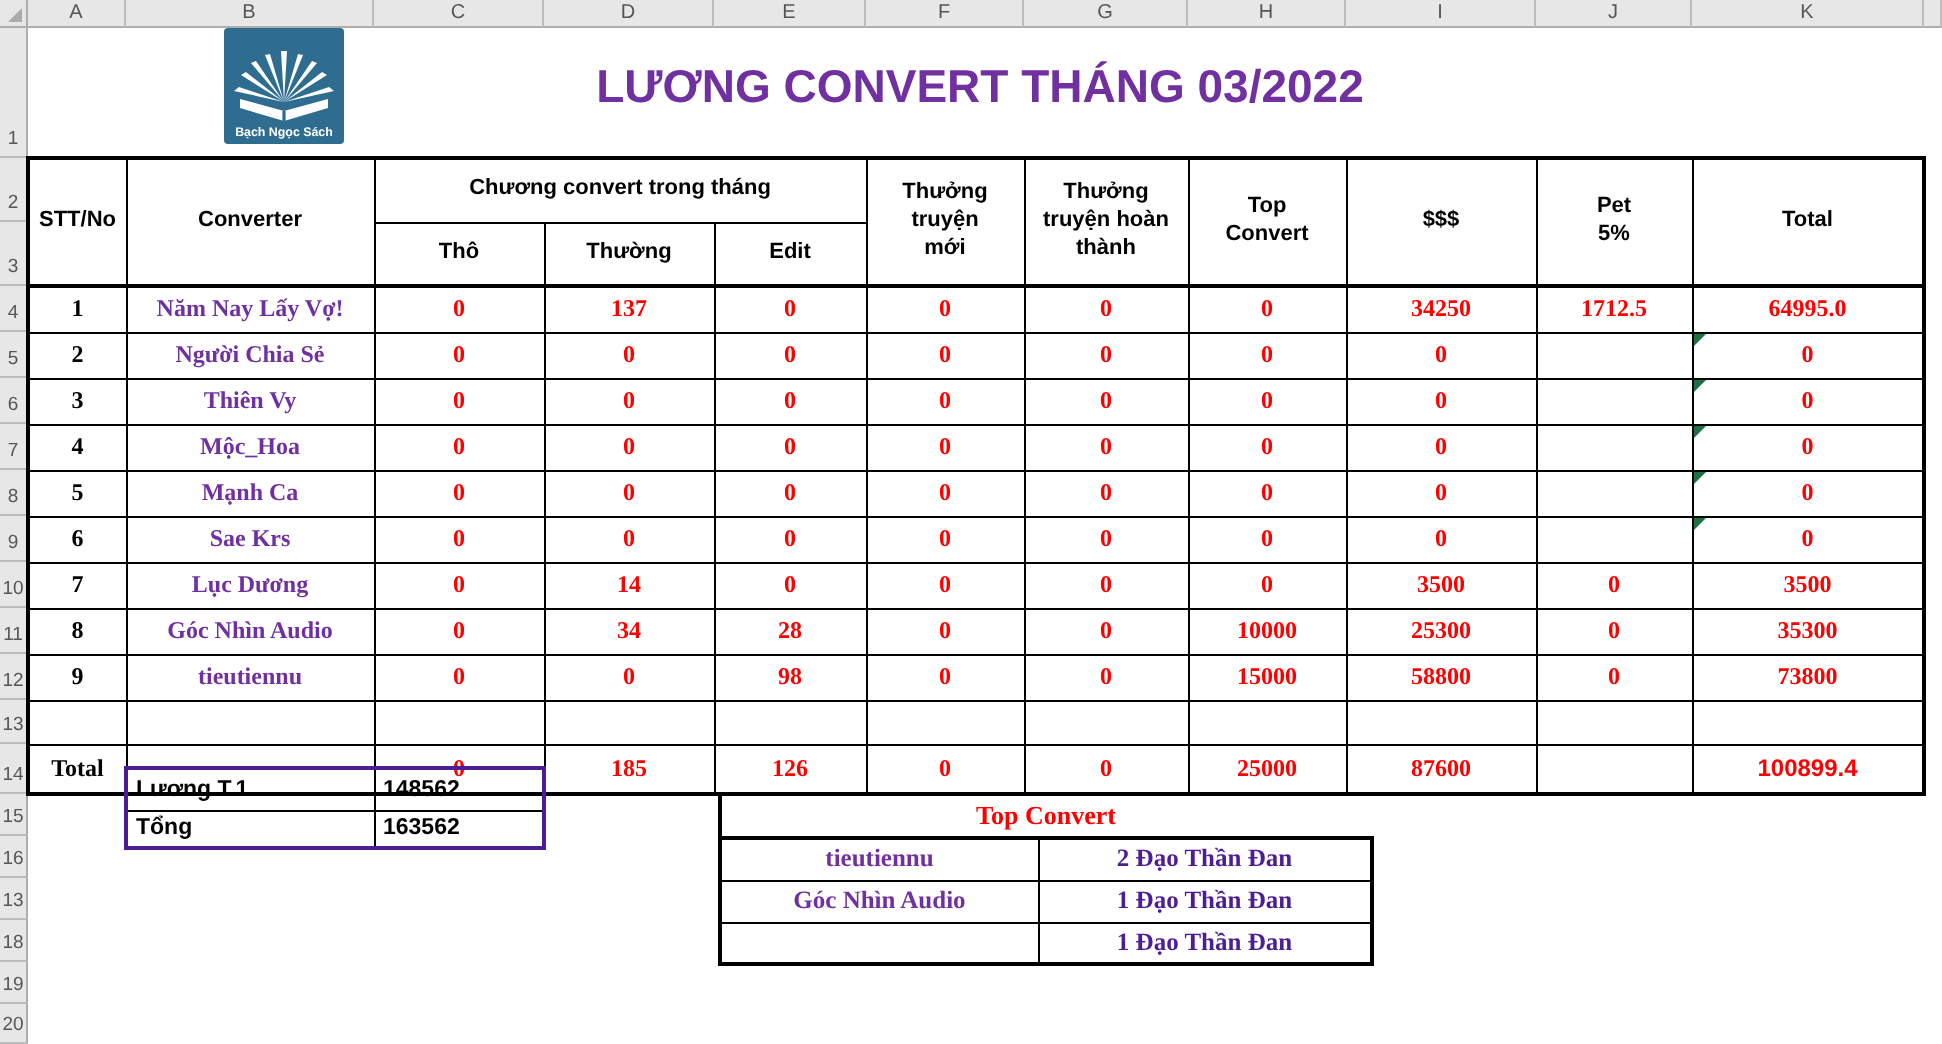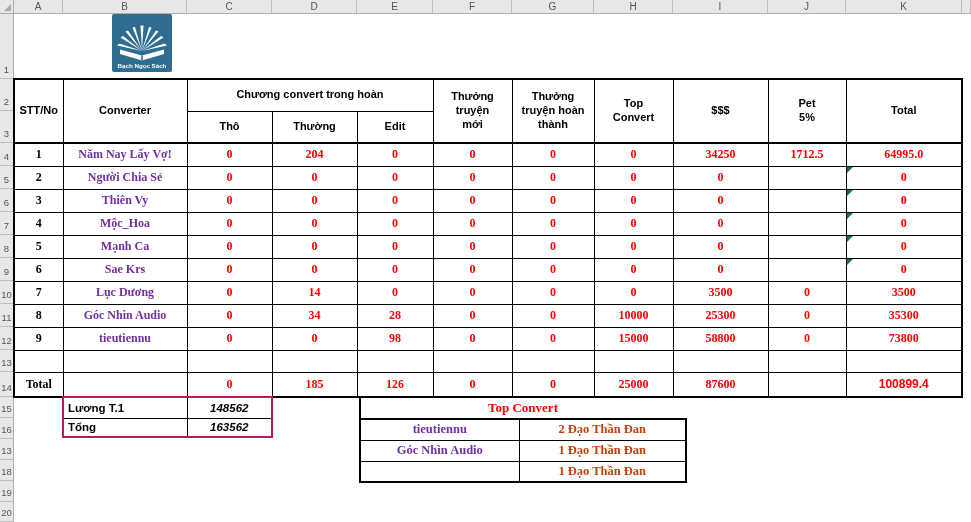--- a/index.html
+++ b/index.html
@@ -34,35 +34,35 @@
   .val{font-family:"Liberation Serif",serif;font-weight:bold;font-size:12px;color:#FF0000;}
   .name{font-family:"Liberation Serif",serif;font-weight:bold;font-size:12px;color:#7030A0;}
   .stt{font-family:"Liberation Serif",serif;font-weight:bold;font-size:12px;color:#000;}
   .sansval{font-family:"Liberation Sans",sans-serif;font-weight:bold;font-size:12px;color:#FF0000;}
   .preline{white-space:pre-line;}
   .padwrap{padding:0 13px !important;}
   .flag{position:absolute;left:0;top:0;width:0;height:0;
         border-top:6px solid #1E7145;border-right:6px solid transparent;}
 
   
-  .sumtable{position:absolute;left:62px;top:396px;border:2px solid #be185d;}
+  .sumtable{position:absolute;left:62px;top:383px;border:2px solid #4c1d95;}
   .sumtable td{box-sizing:border-box;border:1px solid #000;padding:0 4px;font-size:11.5px;
       font-weight:bold;color:#000;vertical-align:middle;overflow:hidden;}
   .sumtable .lab{text-align:left;}
-  .sumtable .num{text-align:center;font-style:italic;}
+  .sumtable .num{text-align:left;}
 
   
   .tc-title{position:absolute;left:359px;top:397px;width:326px;height:21px;box-sizing:border-box;
       border-left:2px solid #000;display:flex;align-items:center;justify-content:center;
       font-family:"Liberation Serif",serif;font-weight:bold;font-size:13px;color:#FF0000;}
   .tctable{position:absolute;left:359px;top:418px;border:2px solid #000;}
   .tctable td{box-sizing:border-box;border:1px solid #000;padding:0;text-align:center;
       vertical-align:middle;font-family:"Liberation Serif",serif;font-weight:bold;font-size:12.5px;}
   .tc-name{color:#7030A0;}
-  .tc-prize{color:#c2410c;}
+  .tc-prize{color:#4c1d95;}
 
   .footer{position:absolute;left:63px;top:485px;font-size:11.5px;font-weight:bold;color:#7030A0;}
 </style>
 </head>
 <body>
 
 <div class="stage">
 
   <div class="corner">
       <div class="tri"></div>
@@ -119,59 +119,60 @@
         <polygon points="30,37 44,16.5 46.5,17.5"></polygon>
         <polygon points="30,37 49,22 51.5,23.5"></polygon>
         <polygon points="30,37 52.5,29.5 55,31.5"></polygon>
       </g>
       <path d="M8 35.5 L30 41.5 L52 35.5 L52 40 L30 46.5 L8 40 Z" fill="#ffffff"></path>
       <path d="M30 41.5 L30 46.5" stroke="#2E6D90" stroke-width="1.6"></path>
       <text x="30" y="54" text-anchor="middle" font-size="6.2" font-weight="bold" fill="#ffffff" font-family="Liberation Sans, sans-serif">Bạch Ngọc Sách</text>
     </svg>
   </div>
 
+  <div class="title">LƯƠNG CONVERT THÁNG 03/2022</div>
 
   <table class="maintable">
     <colgroup>
       <col style="width:49px">
         <col style="width:124px">
         <col style="width:85px">
         <col style="width:85px">
       <col style="width:76px">
         <col style="width:79px">
         <col style="width:82px">
         <col style="width:79px">
       <col style="width:95px">
         <col style="width:78px">
         <col style="width:116px">
     </colgroup>
     <tbody>
         <tr style="height:32px">
       <td rowspan="2" class="hd hd3">STT/No</td>
       <td rowspan="2" class="hd hd3">Converter</td>
-      <td colspan="3" class="hd">Chương convert trong hoàn</td>
+      <td colspan="3" class="hd">Chương convert trong tháng</td>
       <td rowspan="2" class="hd hd3 padwrap">Thưởng truyện mới</td>
       <td rowspan="2" class="hd hd3" style="padding:0 8px">Thưởng truyện hoàn thành</td>
       <td rowspan="2" class="hd hd3 padwrap">Top Convert</td>
       <td rowspan="2" class="hd hd3">$$$</td>
       <td rowspan="2" class="hd hd3 preline">Pet
 5%</td>
       <td rowspan="2" class="hd hd3">Total</td>
     </tr>
     <tr style="height:32px">
       <td class="hd hd3">Thô</td>
       <td class="hd hd3">Thường</td>
       <td class="hd hd3">Edit</td>
     </tr>
 
     <tr style="height:23px">
       <td class="stt">1</td>
       <td class="name">Năm Nay Lấy Vợ!</td>
       <td class="val">0</td>
-      <td class="val">204</td>
+      <td class="val">137</td>
       <td class="val">0</td>
       <td class="val">0</td>
       <td class="val">0</td>
       <td class="val">0</td>
       <td class="val">34250</td>
       <td class="val">1712.5</td>
       <td class="val">64995.0</td>
     </tr>
     <tr style="height:23px">
       <td class="stt">2</td>

